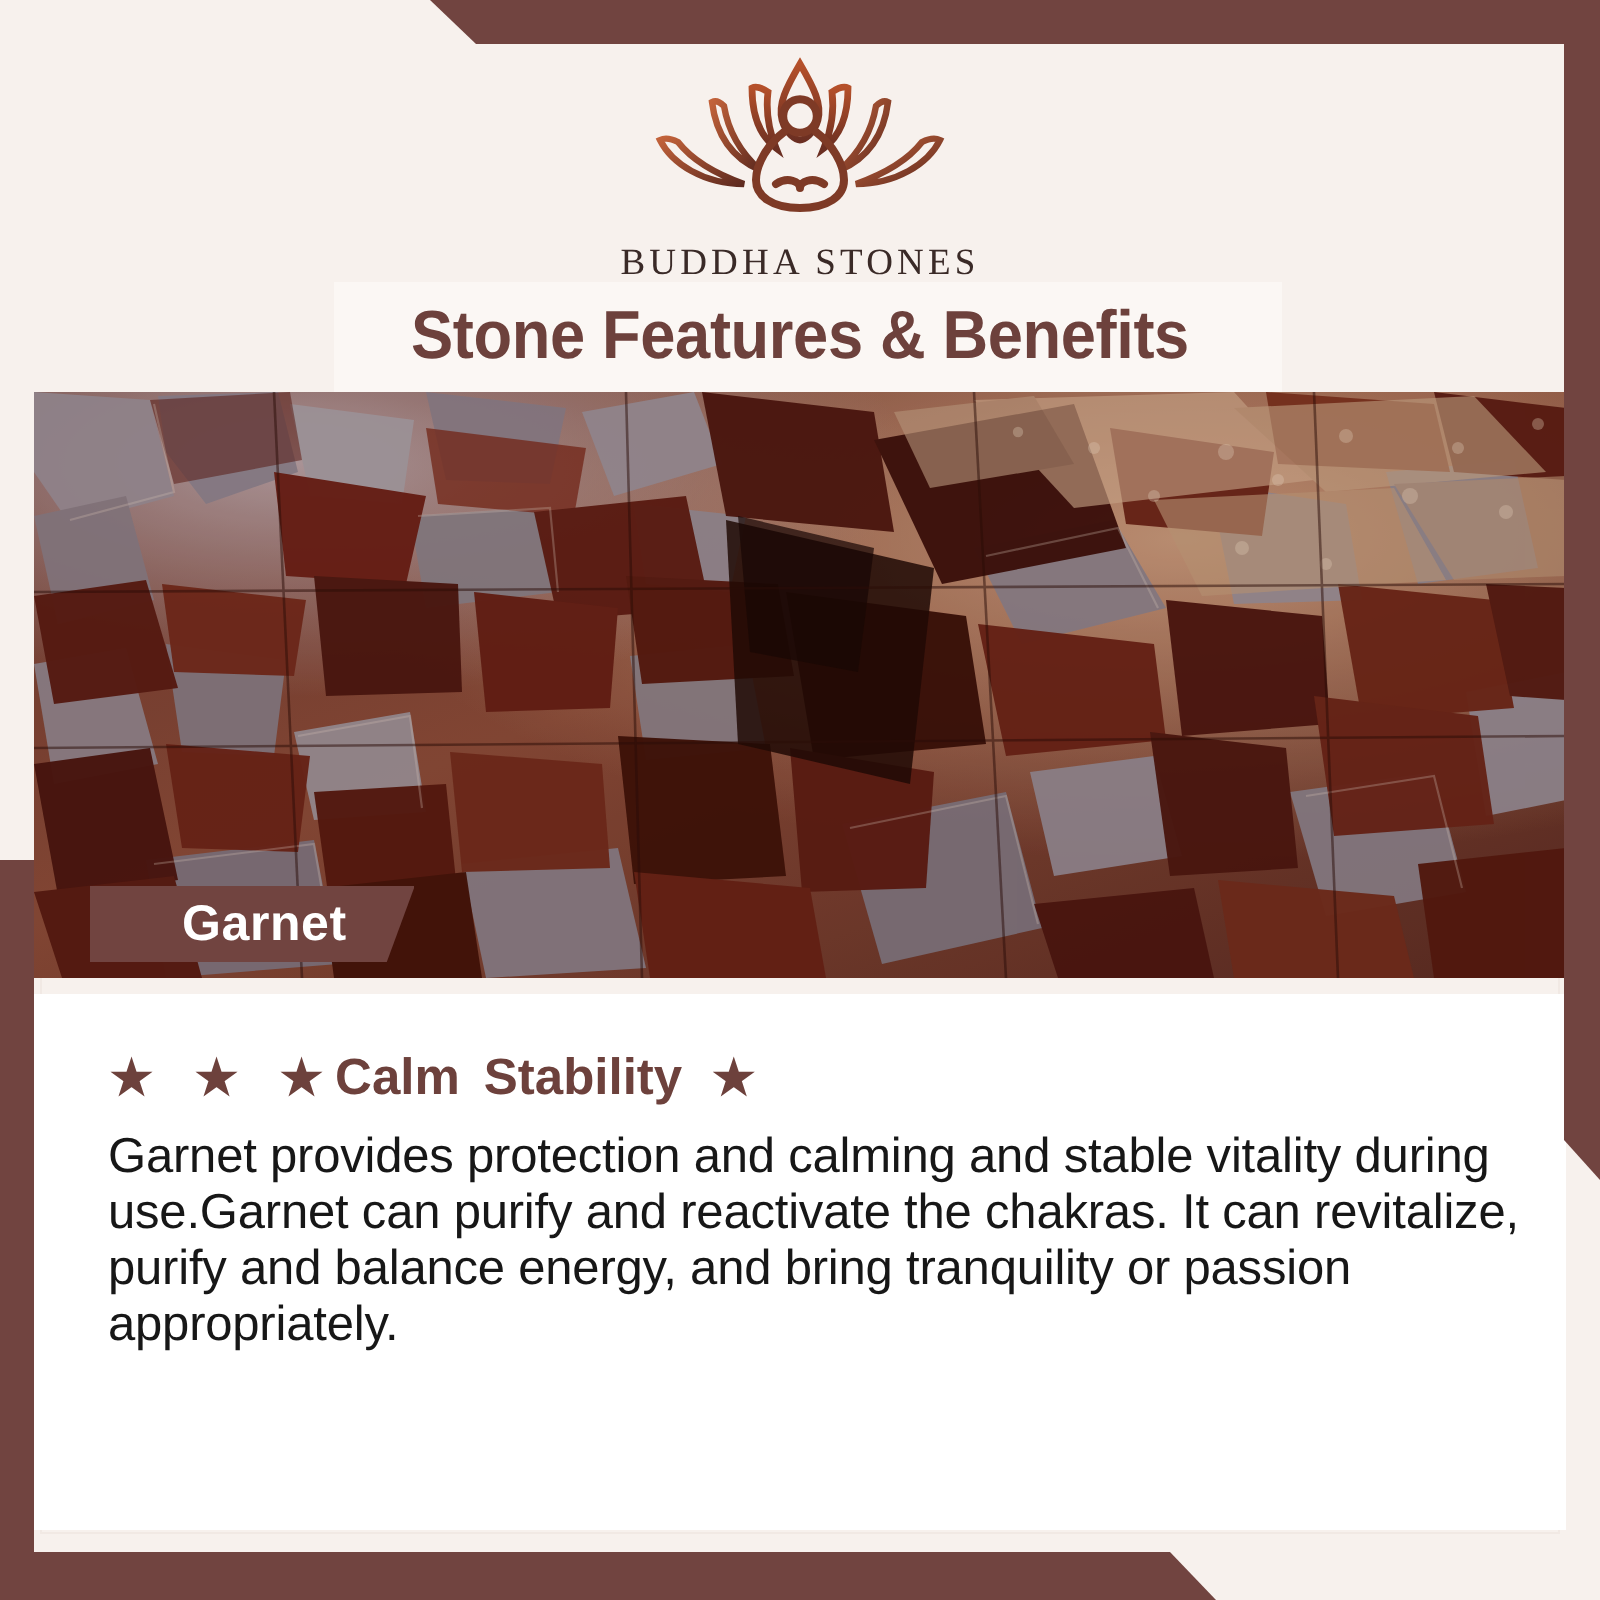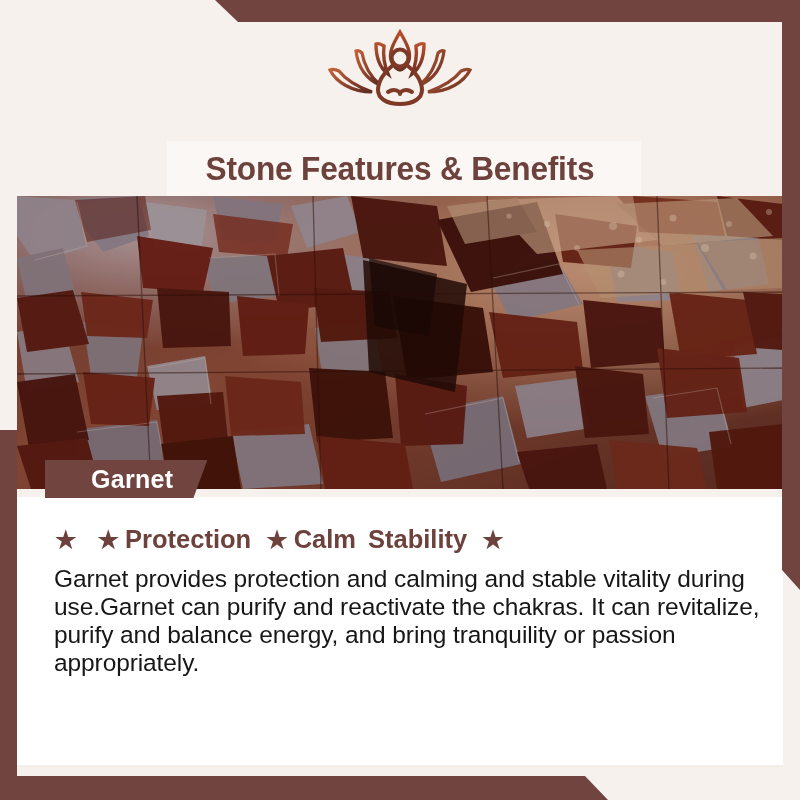--- a/index.html
+++ b/index.html
@@ -141,21 +141,21 @@
     height: 293px;
     overflow: hidden;
     z-index: 2;
     background: #5a2a22;
   }
   .photo svg { display: block; width: 100%; height: 100%; }
 
   .stone-label {
     position: absolute;
     left: 45px;
-    top: 460px;
+    top: 443px;
     height: 38px;
     padding: 0 34px 0 46px;
     display: flex;
     align-items: center;
     background: #714440;
     color: #ffffff;
     font-size: 25px;
     font-weight: bold;
     letter-spacing: 0.3px;
     clip-path: polygon(0 0, 100% 0, calc(100% - 14px) 100%, 0 100%);
@@ -254,20 +254,21 @@
         </g>
         <g fill="none" stroke="#7e3a26" stroke-width="4" stroke-linecap="round" stroke-linejoin="round">
 
           <circle cx="86" cy="34" r="8.4"></circle>
 
           <path d="M78 42 C70 48 64 58 64 66 C64 74 72 80 86 80 C100 80 108 74 108 66 C108 58 102 48 94 42"></path>
 
           <path d="M74 68 C80 64 86 67 86 70 C86 67 92 64 98 68"></path>
         </g>
       </svg>
+      <span class="logo-word">BUDDHA STONES</span>
     </div>
 
     <div class="title-plate"></div>
     <div class="title-text">Stone Features &amp; Benefits</div>
   </div>
 
   <div class="photo">
     <svg viewBox="0 0 766 293" preserveAspectRatio="none">
       <defs>
         <linearGradient id="bgRock" x1="0" y1="0" x2="1" y2="1">
@@ -402,21 +403,20 @@
   </div>
 
   <div class="body-card">
 
     <div class="benefits-row">
       <span class="benefit">
         <span class="star">★</span>
       </span>
       <span class="benefit">
         <span class="star">★</span>
-        <span>Protection</span>
       </span>
       <span class="benefit">
         <span class="star">★</span>
         <span>Calm</span>
       </span>
       <span class="benefit nostar">
 
         <span>Stability</span>
       </span>
       <span class="benefit tight">

